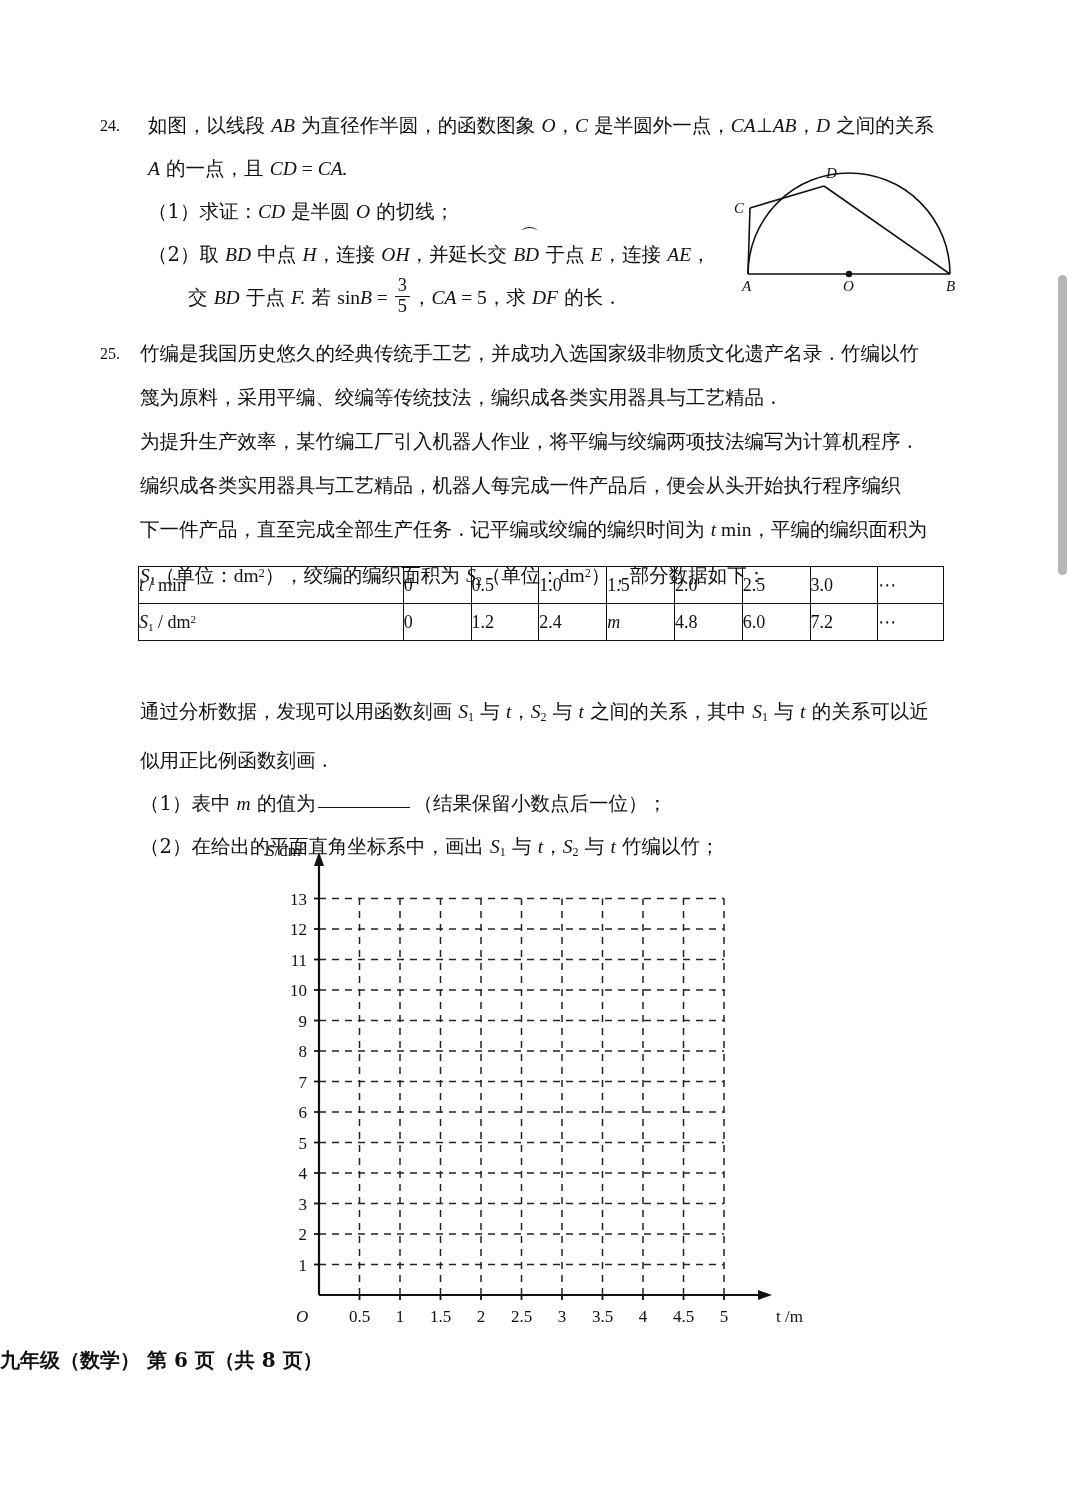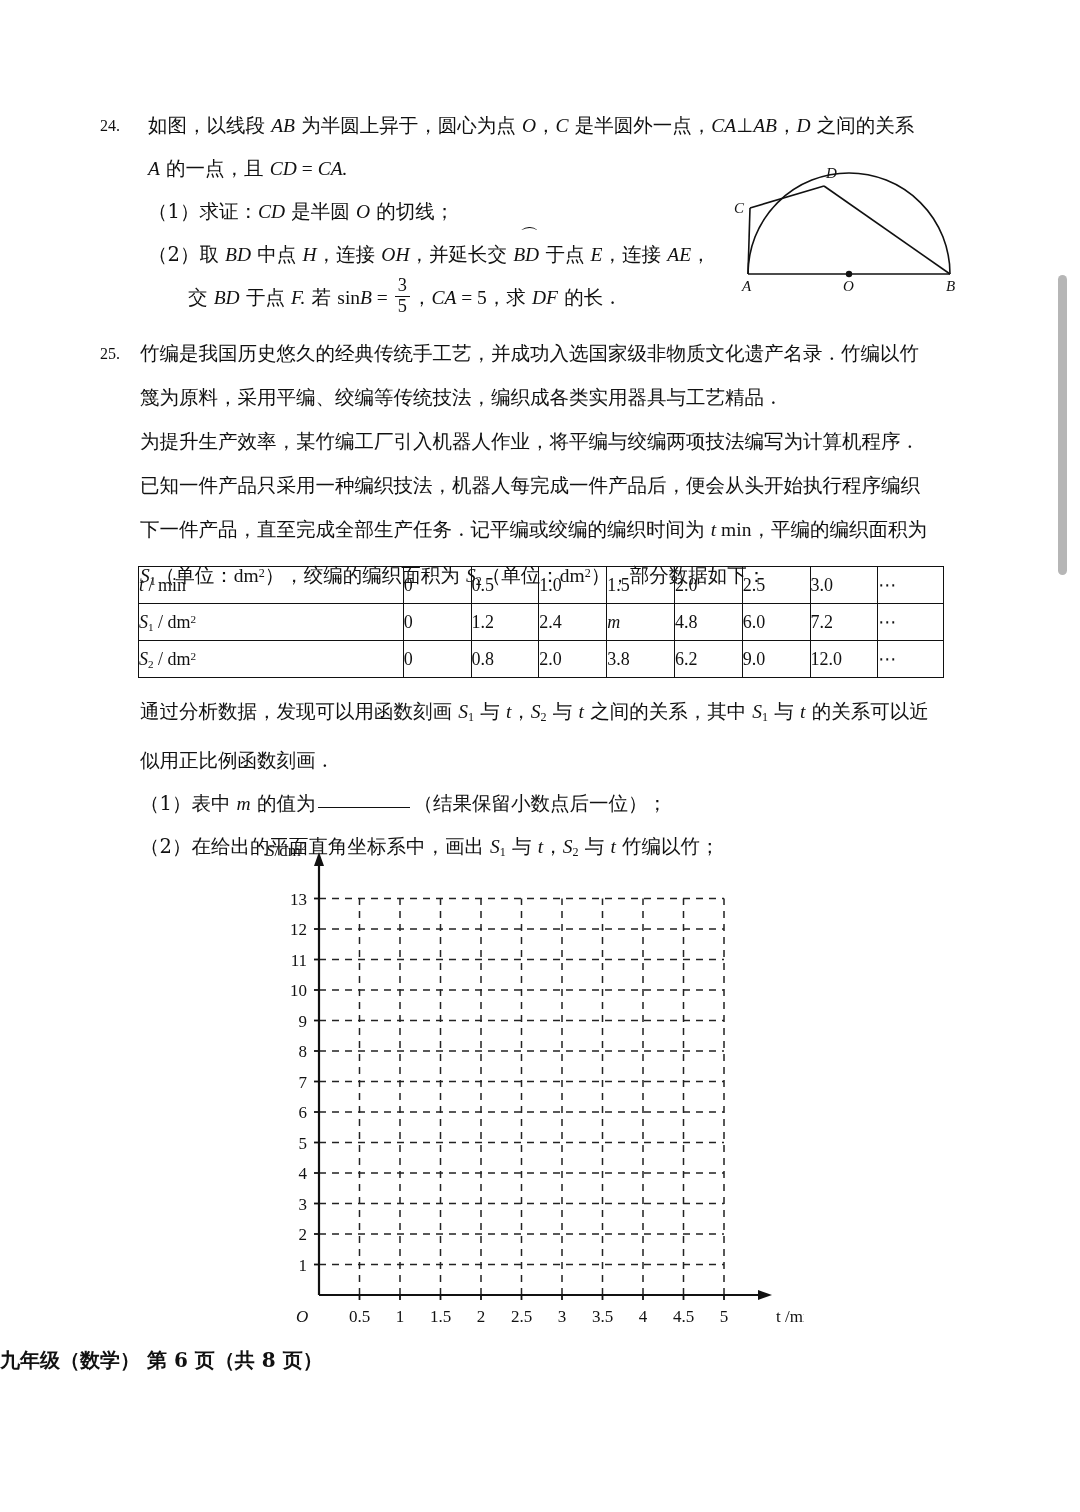--- a/index.html
+++ b/index.html
@@ -74,21 +74,21 @@
     background:#b6b6b6;border-radius:5px;}
 </style>
 </head>
 <body>
 
 <div class="page">
 
   <div class="pnum num" id="p24num">24.</div>
 
   <div class="prob cn" id="p24">
-    <div class="ln"><span>如图，以线段 </span><span class="it">AB</span><span> 为半圆上异于，圆心为点 </span><span class="it">O</span><span>，</span><span class="it">C</span><span> 是半圆外一点，</span><span class="it">CA</span><span class="num">⊥</span><span class="it">AB</span><span>，</span><span class="it">D</span><span> 之间的关系</span></div>
+    <div class="ln"><span>如图，以线段 </span><span class="it">AB</span><span> 为直径作半圆，的函数图象 </span><span class="it">O</span><span>，</span><span class="it">C</span><span> 是半圆外一点，</span><span class="it">CA</span><span class="num">⊥</span><span class="it">AB</span><span>，</span><span class="it">D</span><span> 之间的关系</span></div>
 
     <div class="ln"><span class="it">A</span><span> 的一点，且 </span><span class="it">CD</span><span class="num"> = </span><span class="it">CA.</span></div>
 
     <div class="ln"><span>（1）求证：</span><span class="it">CD</span><span> 是半圆 </span><span class="it">O</span><span> 的切线；</span></div>
 
     <div class="ln"><span>（2）取 </span><span class="it">BD</span><span> 中点 </span><span class="it">H</span><span>，连接 </span><span class="it">OH</span><span>，并延长交 </span><span class="arcover it"><span class="arcmark">⌒</span><span>BD</span></span><span> 于点 </span><span class="it">E</span><span>，连接 </span><span class="it">AE</span><span>，</span></div>
 
     <div class="ln indent2"><span>交 </span><span class="it">BD</span><span> 于点 </span><span class="it">F.</span><span> 若 </span><span class="num">sin</span><span class="it">B</span><span class="num"> = </span><span class="frac num"><span class="n">3</span><span class="d">5</span></span><span>，</span><span class="it">CA</span><span class="num"> = 5</span><span>，求 </span><span class="it">DF</span><span> 的长 .</span></div>
   </div>
 
@@ -111,21 +111,21 @@
     <text x="113" y="133" font-family="Liberation Serif, serif" font-size="15" font-style="italic" fill="#111">O</text>
     <text x="216" y="133" font-family="Liberation Serif, serif" font-size="15" font-style="italic" fill="#111">B</text>
   </svg>
 
   <div class="pnum num" id="p25num">25.</div>
 
   <div class="prob cn" id="p25">
     <div class="ln">竹编是我国历史悠久的经典传统手工艺，并成功入选国家级非物质文化遗产名录 . 竹编以竹</div>
     <div class="ln">篾为原料，采用平编、绞编等传统技法，编织成各类实用器具与工艺精品 .</div>
     <div class="ln">为提升生产效率，某竹编工厂引入机器人作业，将平编与绞编两项技法编写为计算机程序 .</div>
-    <div class="ln">已知一件产品只采用一种编织技法，机器人每完成一件产品后，便会从头开始执行程序编织</div>
+    <div class="ln">编织成各类实用器具与工艺精品，机器人每完成一件产品后，便会从头开始执行程序编织</div>
     <div class="ln"><span>下一件产品，直至完成全部生产任务 . 记平编或绞编的编织时间为 </span><span class="it">t</span><span class="num"> min</span><span>，平编的编织面积为</span></div>
     <div class="ln"><span class="it">S</span><sub class="num">1</sub><span>（单位：</span><span class="num">dm</span><sup class="num">2</sup><span>），绞编的编织面积为 </span><span class="it">S</span><sub class="num">2</sub><span>（单位：</span><span class="num">dm</span><sup class="num">2</sup><span>），部分数据如下：</span></div>
   </div>
 
   <table id="datatable">
     <tbody>
       <tr>
         <td class="hdr"><span class="it">t</span><span class="num"> / </span><span class="num">min</span></td>
         <td class="val">0</td>
         <td class="val">0.5</td>
@@ -138,31 +138,20 @@
       </tr>
       <tr>
         <td class="hdr"><span class="it">S</span><sub class="num">1</sub><span class="num"> / </span><span class="num">dm</span><sup class="num">2</sup></td>
         <td class="val">0</td>
         <td class="val">1.2</td>
         <td class="val">2.4</td>
         <td class="val it">m</td>
         <td class="val">4.8</td>
         <td class="val">6.0</td>
         <td class="val">7.2</td>
-        <td class="dots">⋯</td>
-      </tr>
-      <tr>
-        <td class="hdr"><span class="it">S</span><sub class="num">2</sub><span class="num"> / </span><span class="num">dm</span><sup class="num">2</sup></td>
-        <td class="val">0</td>
-        <td class="val">0.8</td>
-        <td class="val">2.0</td>
-        <td class="val">3.8</td>
-        <td class="val">6.2</td>
-        <td class="val">9.0</td>
-        <td class="val">12.0</td>
         <td class="dots">⋯</td>
       </tr>
     </tbody>
   </table>
 
   <div class="prob cn" style="left:140px;top:690px;width:840px;">
     <div class="ln"><span>通过分析数据，发现可以用函数刻画 </span><span class="it">S</span><sub class="num">1</sub><span> 与 </span><span class="it">t</span><span>，</span><span class="it">S</span><sub class="num">2</sub><span> 与 </span><span class="it">t</span><span> 之间的关系，其中 </span><span class="it">S</span><sub class="num">1</sub><span> 与 </span><span class="it">t</span><span> 的关系可以近</span></div>
 
     <div class="ln">似用正比例函数刻画 .</div>
 

